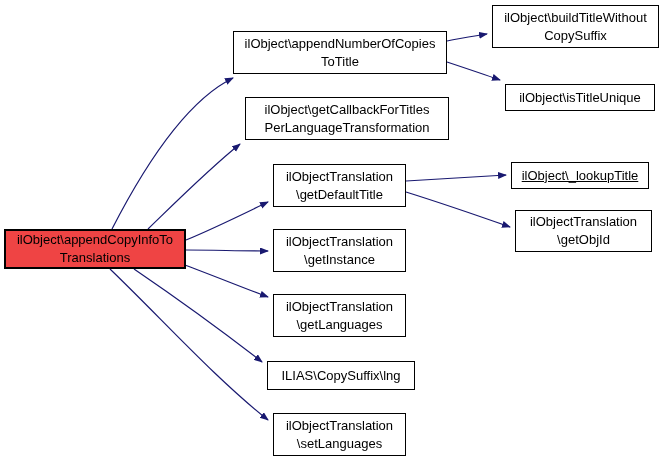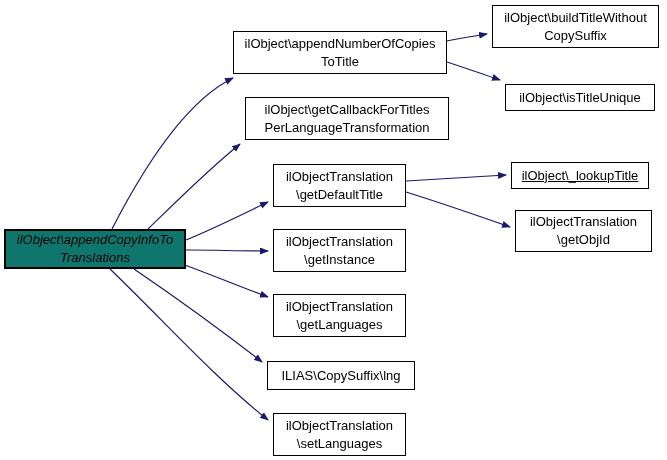--- a/index.html
+++ b/index.html
@@ -20,23 +20,22 @@
     font-size:13px;
     line-height:18px;
     display:flex;
     align-items:center;
     justify-content:center;
     text-align:center;
     white-space:pre-line;
     cursor:pointer;
   }
   .node.highlight{
-    background:#0f766e;
+    background:#ef4444;
     border-width:2px;
-    font-style:italic;
   }
 </style>
 </head>
 <body>
 
 <div class="canvas">
 
   <svg class="edges" width="667" height="460" viewBox="0 0 667 460">
     <defs>
       <marker id="arrow" markerUnits="userSpaceOnUse" markerWidth="10" markerHeight="8" refX="8" refY="3.5" orient="auto">

